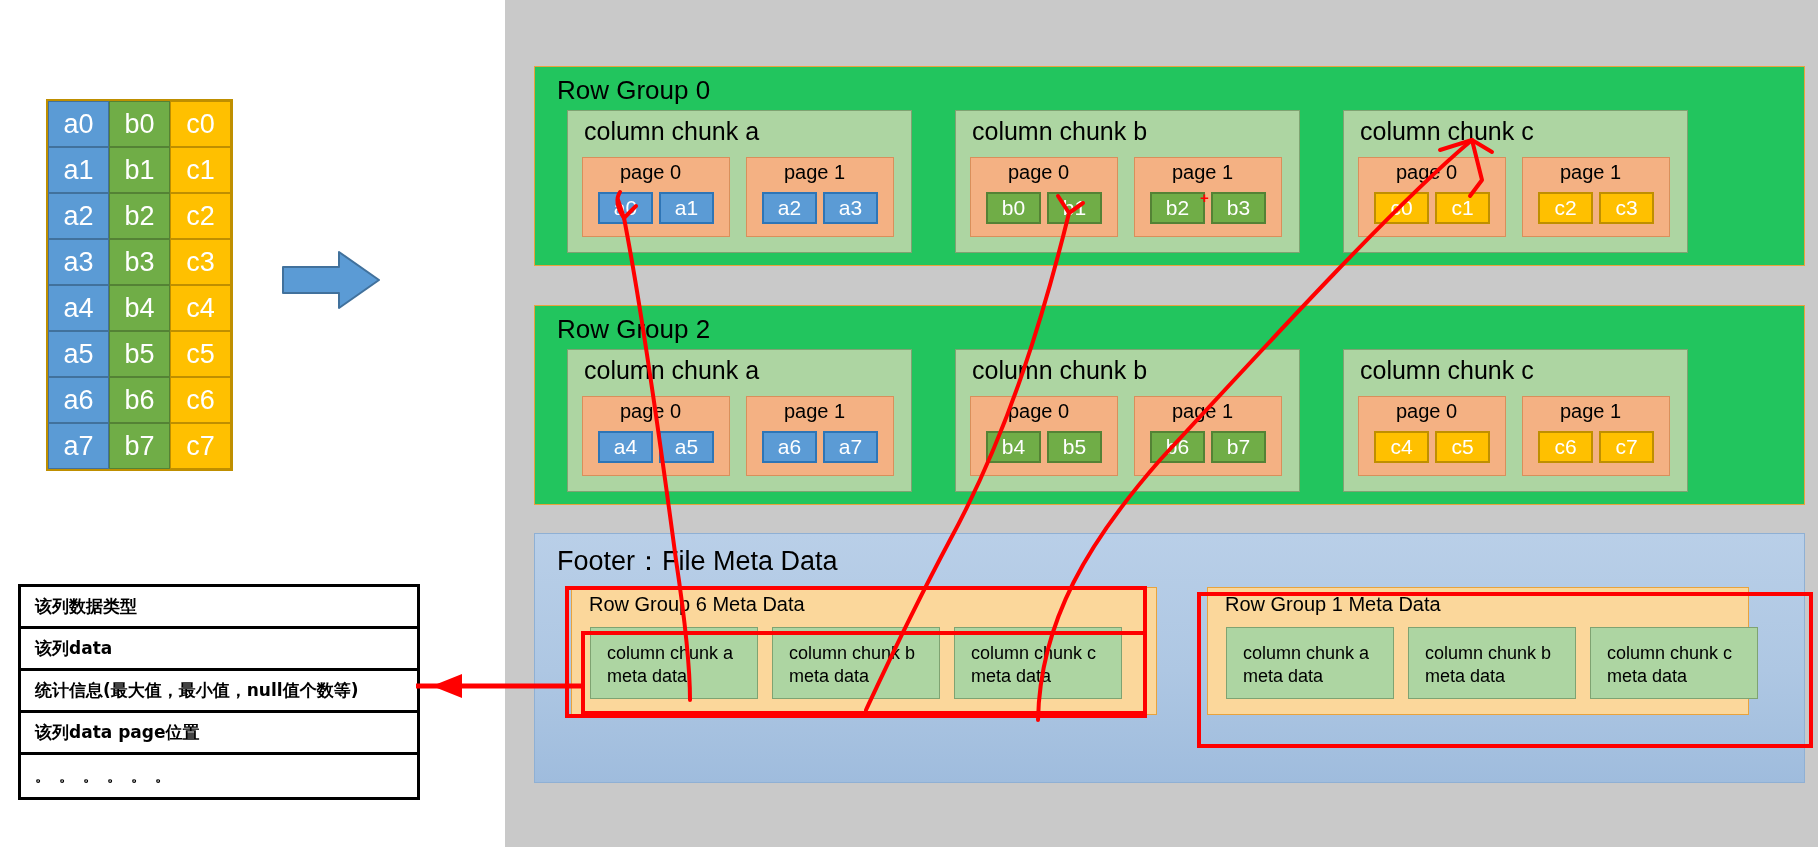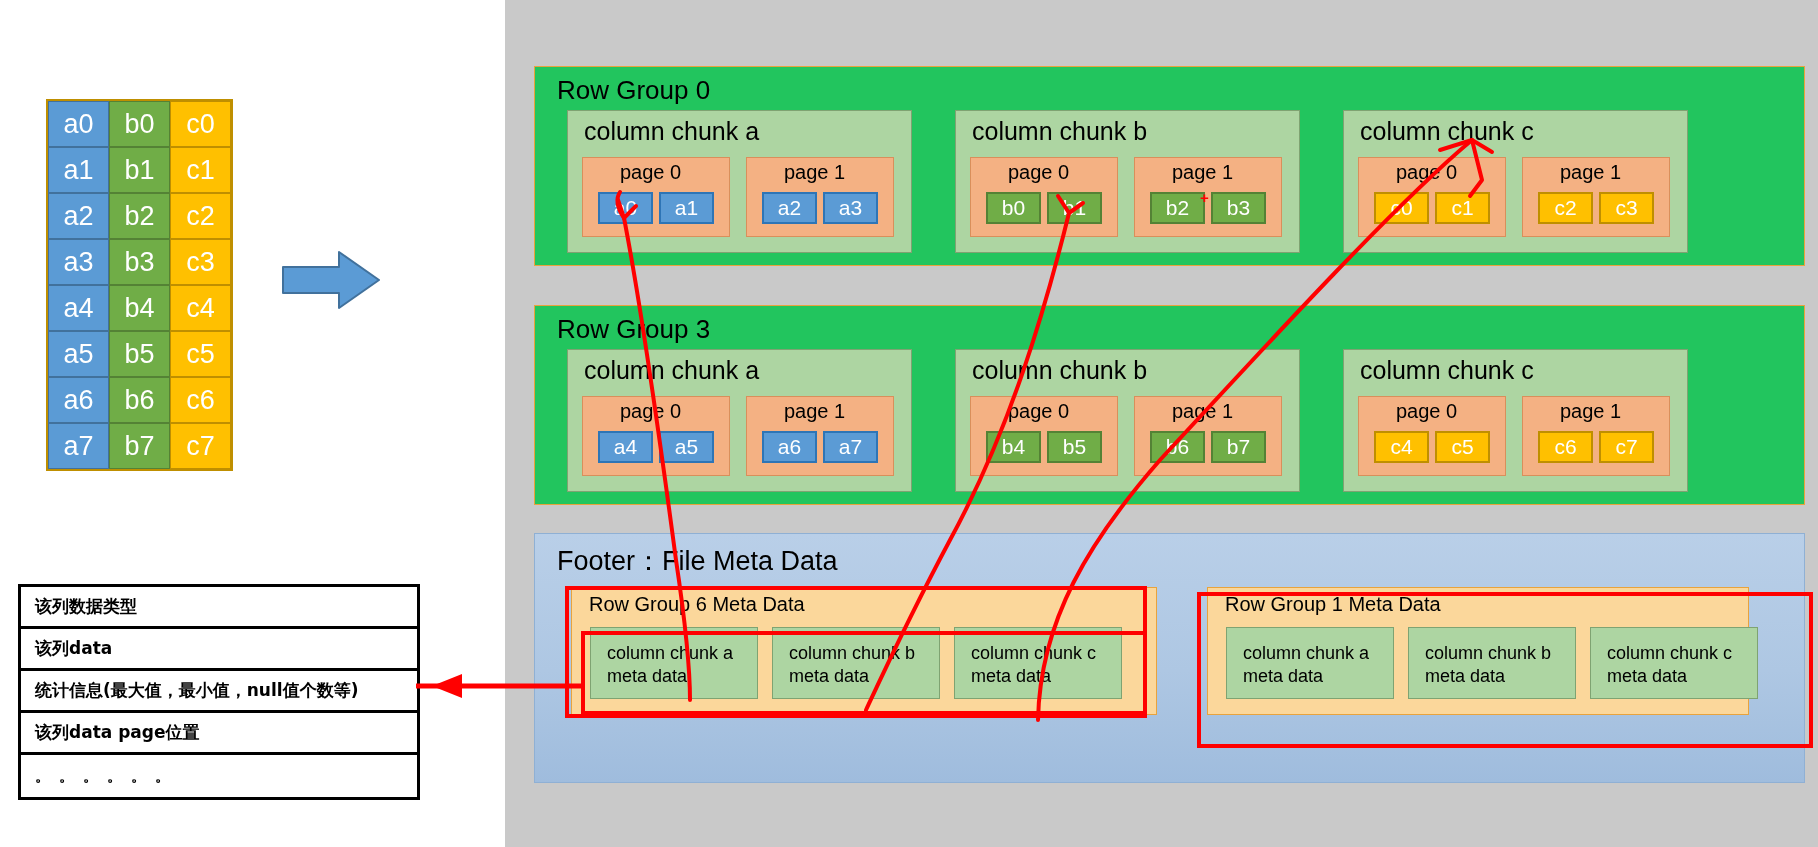--- a/index.html
+++ b/index.html
@@ -243,21 +243,21 @@
       </div>
       <div class="page" style="left:178px;width:148px;">
         <div class="page-title">page 1</div>
         <div class="val c" style="left:15px;">c2</div>
         <div class="val c" style="left:76px;">c3</div>
       </div>
     </div>
   </div>
 
   <div class="rowgroup" id="rg1">
-    <div class="rg-title">Row Group 3</div>
+    <div class="rg-title">Row Group 2</div>
 
     <div class="chunk" style="left:32px;width:345px;">
       <div class="chunk-title">column chunk a</div>
       <div class="page" style="left:14px;width:148px;">
         <div class="page-title">page 0</div>
         <div class="val a" style="left:15px;">a4</div>
         <div class="val a" style="left:76px;">a5</div>
       </div>
       <div class="page" style="left:178px;width:148px;">
         <div class="page-title">page 1</div>

